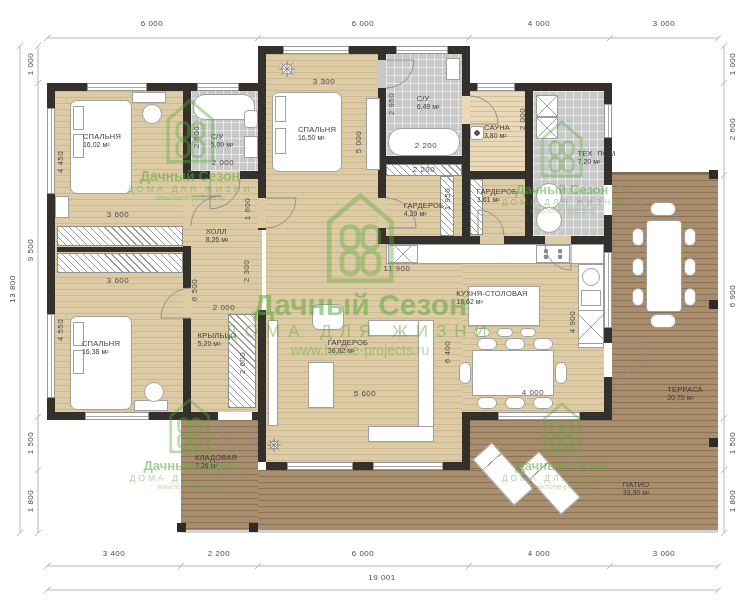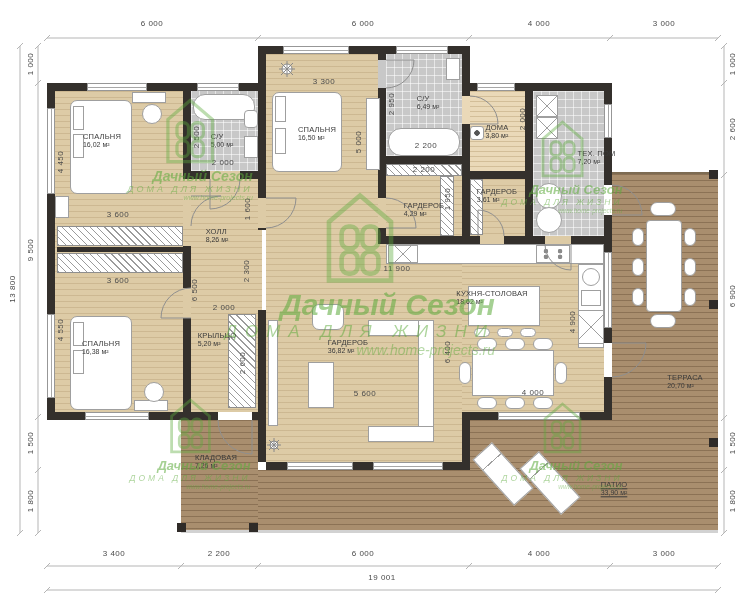--- a/index.html
+++ b/index.html
@@ -40,21 +40,21 @@
   .lounger{transform:rotate(-42deg);background-image:linear-gradient(180deg,transparent 13px,#9f9f9f 13px 14px,transparent 14px);}
   
   .dim{position:absolute;font-size:8px;color:#4a4a4a;white-space:nowrap;letter-spacing:.5px;
        transform:translate(-50%,-50%);z-index:5;}
   .dim.v{transform:translate(-50%,-50%) rotate(-90deg);}
   .room{position:absolute;transform:translate(-50%,-50%);color:#3b3b3b;line-height:1.2;
         white-space:nowrap;z-index:5;}
   .room .rname{display:block;font-size:7.5px;letter-spacing:.2px;}
   .room .rarea{display:block;font-size:7px;}
   
-  .wm{position:absolute;transform:translateX(-50%);text-align:right;z-index:6;pointer-events:none;font-style:italic;}
+  .wm{position:absolute;transform:translateX(-50%);text-align:center;z-index:6;pointer-events:none;}
   .wm span{display:block;white-space:nowrap;}
   .wm .t1{font-weight:bold;opacity:.55;}
   .wm .t2{opacity:.5;}
   .wm .t3{opacity:.45;}
   .wm svg{display:block;margin:0 auto 4px;opacity:.40;}
   #overlay{position:absolute;left:0;top:0;z-index:4;pointer-events:none;}
 </style>
 </head>
 <body>
 
@@ -299,21 +299,21 @@
     </div>
     <div class="room" style="left: 317px; top: 134px;">
       <span class="rname">СПАЛЬНЯ</span>
       <span class="rarea">16,50 м²</span>
     </div>
     <div class="room" style="left: 428px; top: 103px;">
       <span class="rname">С/У</span>
       <span class="rarea">6,49 м²</span>
     </div>
     <div class="room" style="left: 497px; top: 132px;">
-      <span class="rname">ДОМА</span>
+      <span class="rname">САУНА</span>
       <span class="rarea">3,80 м²</span>
     </div>
     <div class="room" style="left: 580px; top: 158px; padding-left: 33px;">
       <span class="rname">ТЕХ. ПОМ</span>
       <span class="rarea">7,20 м²</span>
     </div>
     <div class="room" style="left: 497px; top: 196px;">
       <span class="rname">ГАРДЕРОБ</span>
       <span class="rarea">3,61 м²</span>
     </div>
@@ -338,25 +338,25 @@
       <span class="rarea">18,62 м²</span>
     </div>
     <div class="room" style="left: 101px; top: 348px;">
       <span class="rname">СПАЛЬНЯ</span>
       <span class="rarea">16,38 м²</span>
     </div>
     <div class="room" style="left: 216px; top: 462px;">
       <span class="rname">КЛАДОВАЯ</span>
       <span class="rarea">7,26 м²</span>
     </div>
-    <div class="room" style="left: 685px; top: 382px;">
+    <div class="room" style="left: 685px; top: 394px;">
       <span class="rname">ТЕРРАСА</span>
       <span class="rarea">20,70 м²</span>
     </div>
-    <div class="room" style="left: 614px; top: 489px; text-decoration: underline;">
+    <div class="room" style="left: 636px; top: 489px;">
       <span class="rname">ПАТИО</span>
       <span class="rarea">33,90 м²</span>
     </div>
     <div class="wm" style="left: 190px; top: 98px; color: rgb(93, 171, 60);">
       <svg width="52" height="66" viewBox="0 0 60 80" fill="none" stroke="#5dab3c" stroke-width="4">
         <path d="M30,3 L57,26 L57,77 L3,77 L3,26 Z"></path>
         <rect x="14" y="30" width="14" height="19" rx="6"></rect>
         <rect x="32" y="30" width="14" height="19" rx="6"></rect>
         <rect x="14" y="52" width="14" height="19" rx="6"></rect>
         <rect x="32" y="52" width="14" height="19" rx="6"></rect>

